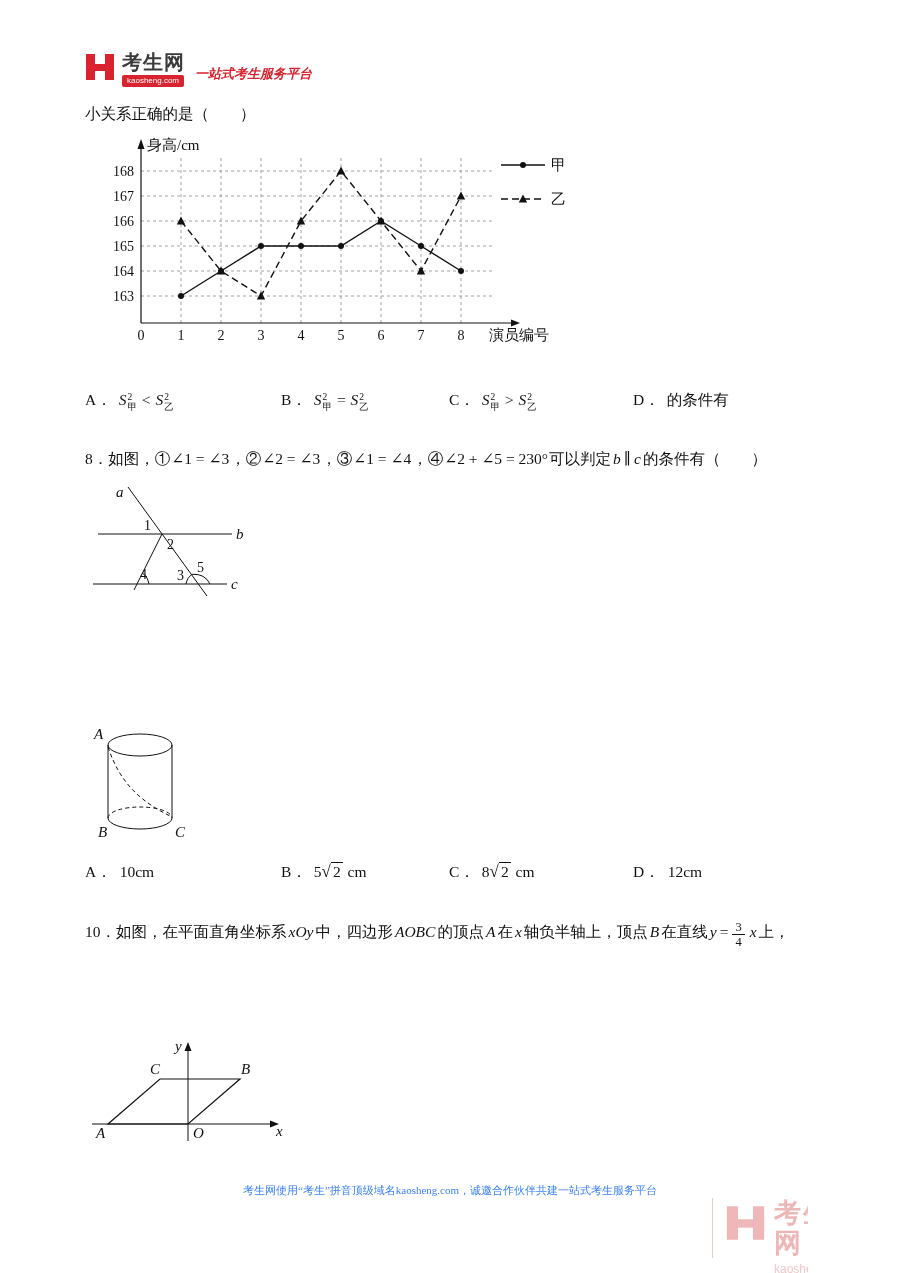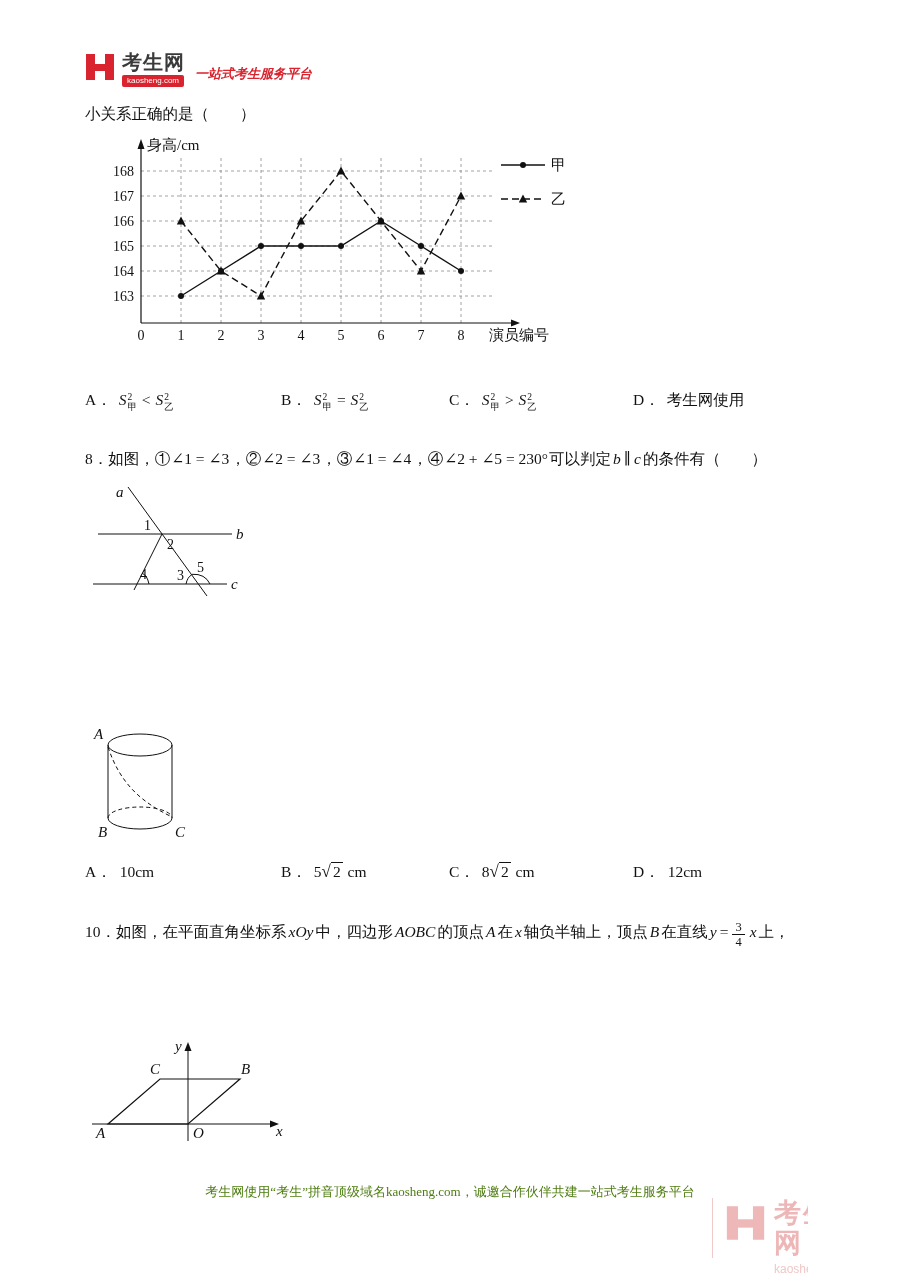--- a/index.html
+++ b/index.html
@@ -40,21 +40,21 @@
   .tick{font:14px "Liberation Serif",serif;fill:#111;}
   .clabel{font:15px "Liberation Serif",serif;fill:#111;}
   
   .fig{position:absolute;}
   .stroke{stroke:#111;stroke-width:1.2;fill:none;}
   .thin{stroke:#111;stroke-width:1;fill:none;}
   .dashl{stroke-dasharray:4,3;}
   .fl{font:italic 15px "Liberation Serif",serif;fill:#111;}
   .fn{font:14px "Liberation Serif",serif;fill:#111;}
   
-  .footer{position:absolute;left:0;top:1183px;width:900px;text-align:center;font-size:13px;color:#4d7c0f;}
+  .footer{position:absolute;left:0;top:1183px;width:900px;text-align:center;font-size:11px;color:#3b82f6;}
   .wm{position:absolute;left:712px;top:1198px;display:flex;align-items:flex-start;opacity:.8;}
   .wm-divider{width:1px;height:60px;background:#eebcbc;margin-right:12px;}
   .wm-icon{width:44px;height:44px;margin-right:8px;margin-top:3px;}
   .wm-col{display:flex;flex-direction:column;}
   .wm-name{font-family:"Liberation Sans",sans-serif;font-weight:bold;font-size:27px;color:#e9a6a6;line-height:30px;letter-spacing:2px;}
   .wm-domain{font-family:"Liberation Sans",sans-serif;font-size:12px;color:#edb9b9;margin-top:4px;}
 </style>
 </head>
 <body>
 
@@ -136,21 +136,21 @@
         <line x1="398" y1="66" x2="442" y2="66" class="ser dash"></line>
         <polygon points="420,61.4 415.8,69.4 424.2,69.4" class="fill"></polygon>
         <text x="448" y="71" class="clabel">乙</text>
       </svg>
   </div>
 
   <div class="optrow" style="top:390px">
     <span class="opt o1"><span class="olabel">A．</span><span><span class="ssb"><span class="b">S</span><span class="stk"><span>2</span><span>甲</span></span></span><span class="m"> &lt; </span><span class="ssb"><span class="b">S</span><span class="stk"><span>2</span><span>乙</span></span></span></span></span>
     <span class="opt o2"><span class="olabel">B．</span><span><span class="ssb"><span class="b">S</span><span class="stk"><span>2</span><span>甲</span></span></span><span class="m"> = </span><span class="ssb"><span class="b">S</span><span class="stk"><span>2</span><span>乙</span></span></span></span></span>
     <span class="opt o3"><span class="olabel">C．</span><span><span class="ssb"><span class="b">S</span><span class="stk"><span>2</span><span>甲</span></span></span><span class="m"> &gt; </span><span class="ssb"><span class="b">S</span><span class="stk"><span>2</span><span>乙</span></span></span></span></span>
-    <span class="opt o4"><span class="olabel">D．</span><span>考生网使用</span></span>
+    <span class="opt o4"><span class="olabel">D．</span><span>的条件有</span></span>
   </div>
 
   <div class="tline" style="top:449px">8．如图，①<span class="m">∠1 = ∠3</span>，②<span class="m">∠2 = ∠3</span>，③<span class="m">∠1 = ∠4</span>，④<span class="m">∠2 + ∠5 = 230°</span>可以判定<span class="mi">b</span><span class="m">∥</span><span class="mi">c</span>的条件有（　　）</div>
 
   <div class="fig" style="left:90px;top:477px">
     <svg width="175" height="135" viewBox="0 0 175 135">
       <line class="thin" x1="8" y1="57" x2="142" y2="57"></line>
       <line class="thin" x1="3" y1="107" x2="137" y2="107"></line>
       <line class="thin" x1="38" y1="10" x2="117" y2="119"></line>
       <line class="thin" x1="72" y1="57" x2="44" y2="113"></line>

